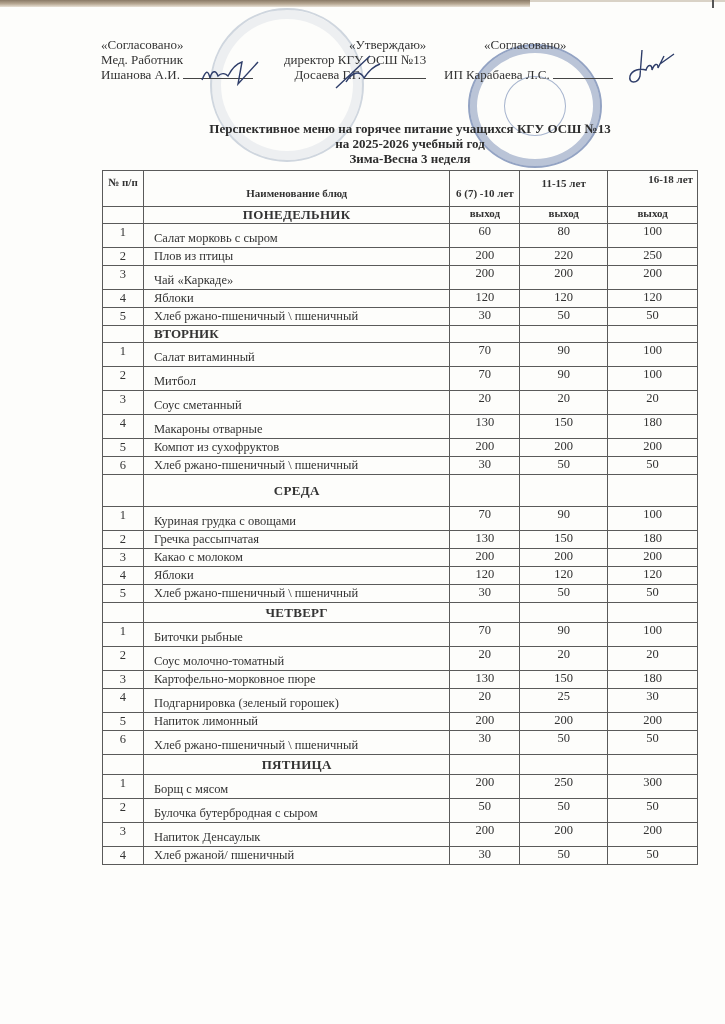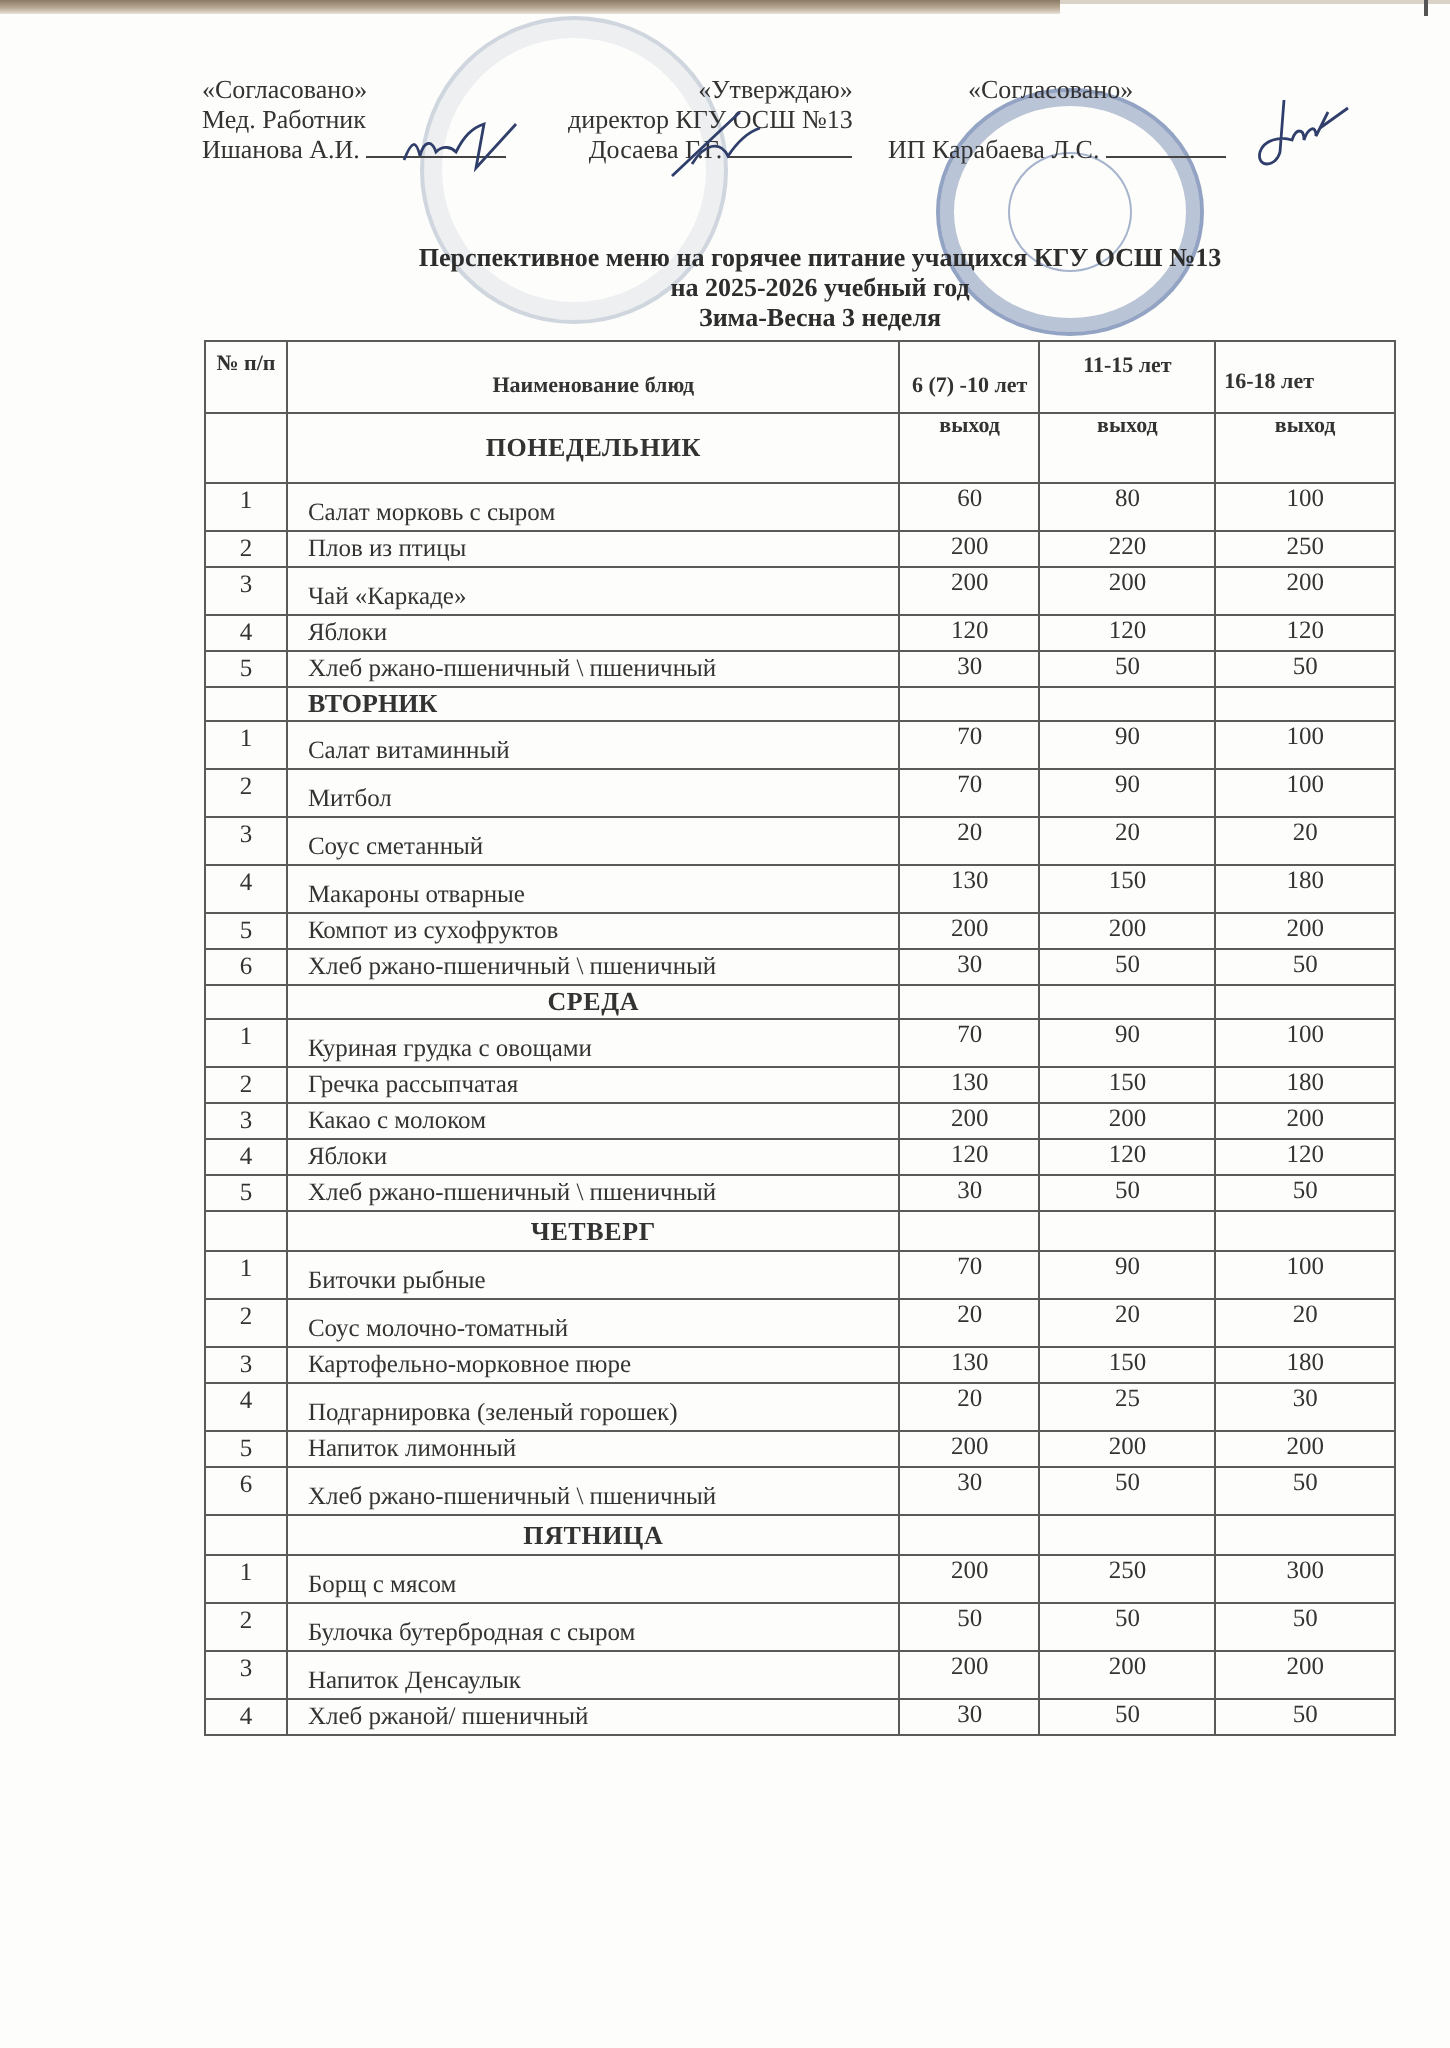--- a/index.html
+++ b/index.html
@@ -116,25 +116,25 @@
       <col class="c-a">
       <col class="c-b">
       <col class="c-c">
     </colgroup>
   <thead>
     <tr style="height:36px">
       <th class="hdr-bold" style="text-align:center; vertical-align:top; padding-top:3px; line-height:17px;" rowspan="1">№ п/п</th>
       <th class="hdr-bold" style="text-align:center; vertical-align:top; padding-top:16px;">Наименование блюд</th>
       <th class="hdr-bold" style="vertical-align:top; padding-top:14px; line-height:16px;">6 (7) -10 лет</th>
       <th class="hdr-bold" style="text-align:center; vertical-align:top; padding-top:6px;">11-15 лет</th>
-      <th class="hdr-bold" style="text-align:left; vertical-align:top; padding-top:14px;">16-18 лет</th>
+      <th class="hdr-bold" style="text-align:right; vertical-align:top; padding-top:2px;">16-18 лет</th>
     </tr>
   </thead>
   <tbody id="menu-body">
-      <tr class="h2" style="height: 35px;">
+      <tr class="h2" style="height: 17px;">
         <td></td>
         <td class="day">ПОНЕДЕЛЬНИК</td>
         <td class="val hdr-bold">выход</td>
         <td class="val hdr-bold">выход</td>
         <td class="val hdr-bold">выход</td>
       </tr>
       <tr class="h1">
         <td class="num">1</td>
         <td class="name">Салат морковь с сыром</td>
         <td class="val">60</td>
@@ -211,21 +211,21 @@
         <td class="val">200</td>
         <td class="val">200</td>
       </tr>
       <tr class="h2">
         <td class="num">6</td>
         <td class="name">Хлеб ржано-пшеничный \ пшеничный</td>
         <td class="val">30</td>
         <td class="val">50</td>
         <td class="val">50</td>
       </tr>
-      <tr class="h2" style="height: 17px;">
+      <tr class="h2" style="height: 32px;">
         <td></td>
         <td class="day">СРЕДА</td>
         <td></td>
         <td></td>
         <td></td>
       </tr>
       <tr class="h1">
         <td class="num">1</td>
         <td class="name">Куриная грудка с овощами</td>
         <td class="val">70</td>

